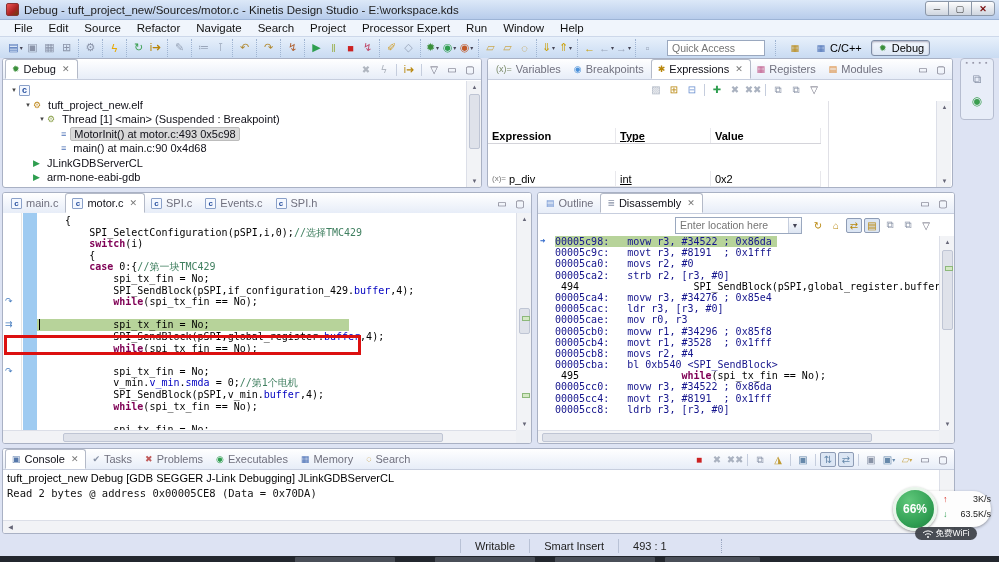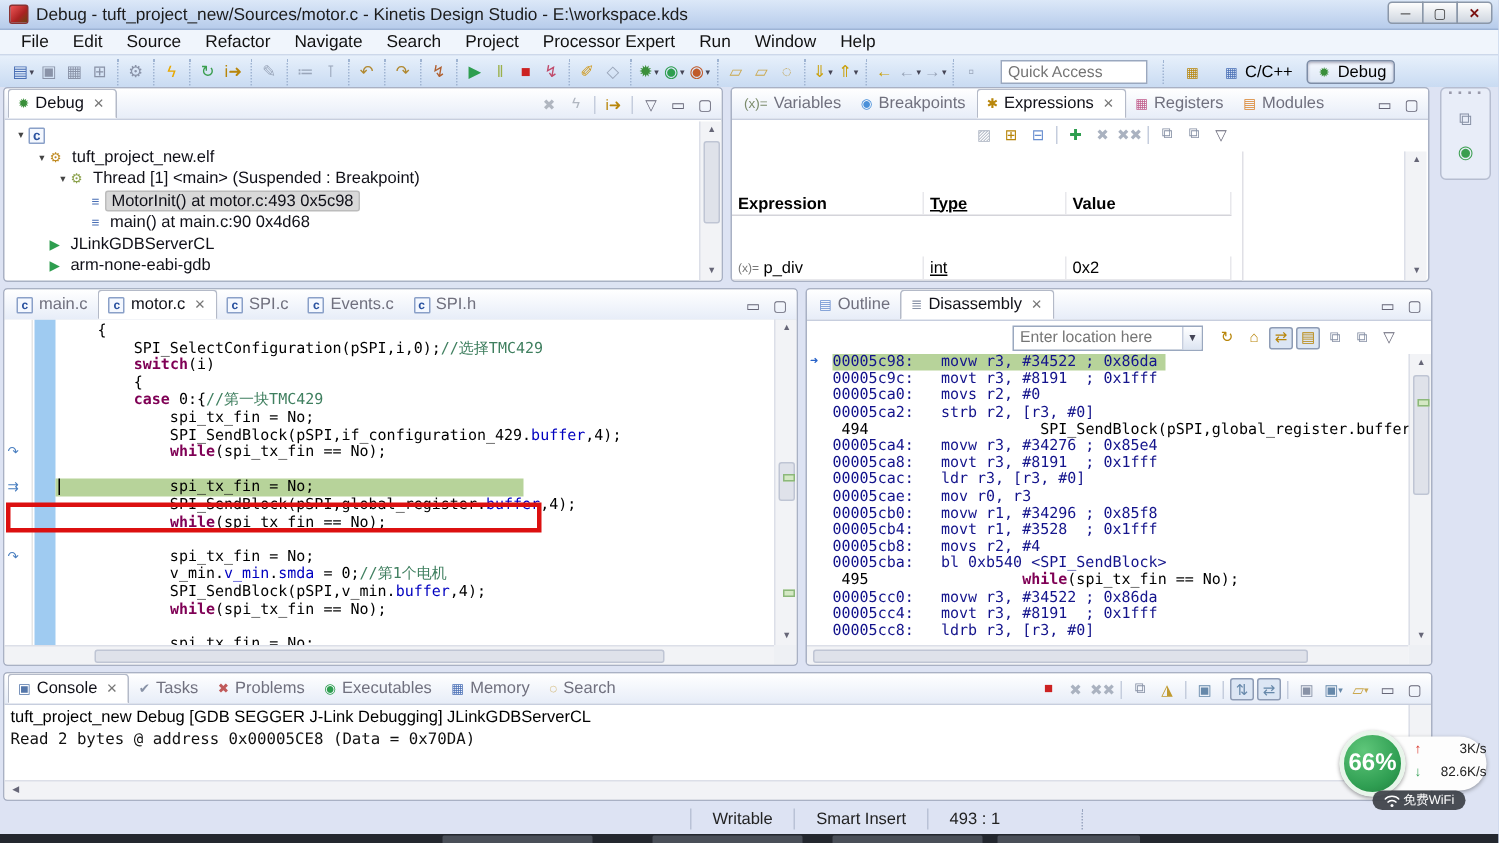--- a/index.html
+++ b/index.html
@@ -126,21 +126,21 @@
   
   #taskbar { position:absolute; left:0; top:556px; width:999px; height:6px; background:#23272e; }
   .tbseg { position:absolute; top:1px; height:5px; background:#4a4f58; border-radius:1px 1px 0 0; }
 
   
   #overlay { position:absolute; left:893px; top:487px; width:100px; height:52px; z-index:50; }
   #ov-pillbg { position:absolute; left:18px; top:4px; width:80px; height:36px; background:#fdfdfd; border-radius:18px; box-shadow:0 1px 3px rgba(0,0,0,.35); }
   #ov-circle { position:absolute; left:0; top:0; width:44px; height:44px; border-radius:50%;
     background:radial-gradient(circle at 35% 28%, #5fc77a, #2f9e52 65%, #1f7d3c); border:3px solid #e8f5ea;
     box-shadow:0 1px 3px rgba(0,0,0,.4); display:flex; align-items:center; justify-content:center; }
-  #ov-percent { color:#fff; font-size:16px; font-weight:bold; }
+  #ov-percent { color:#fff; font-size:12px; font-weight:bold; }
   .ov-rate { position:absolute; left:50px; width:48px; font-size:9px; color:#222; display:flex; justify-content:space-between; }
   .ov-up-arrow { color:#d93025; font-weight:bold; } .ov-down-arrow { color:#2f9e52; font-weight:bold; }
   #ov-wifi { position:absolute; left:22px; top:40px; width:62px; height:13px; background:rgba(60,64,70,.92); border-radius:7px;
     color:#fff; font-size:8.5px; display:flex; align-items:center; justify-content:center; gap:3px; }
 </style>
 </head>
 <body>
 
 <div id="titlebar">
   <div id="title-icon"></div>
@@ -514,21 +514,20 @@
           <span class="hicon" style="color: rgb(102, 102, 119);">▽</span>
         </span>
     </div>
     <div class="dwrap" id="disasm-lines">
         <div class="dl"><div class="hlbg"></div><div class="iparrow">➜</div><span class="d-a">00005c98:   </span><span class="d-i">movw r3, #34522 ; 0x86da</span></div>
         <div class="dl"><span class="d-a">00005c9c:   </span><span class="d-i">movt r3, #8191  ; 0x1fff</span></div>
         <div class="dl"><span class="d-a">00005ca0:   </span><span class="d-i">movs r2, #0</span></div>
         <div class="dl"><span class="d-a">00005ca2:   </span><span class="d-i">strb r2, [r3, #0]</span></div>
         <div class="dl"><span class="d-s"> 494   </span><span class="d-s">                SPI_SendBlock(pSPI,global_register.buffer,4);</span></div>
         <div class="dl"><span class="d-a">00005ca4:   </span><span class="d-i">movw r3, #34276 ; 0x85e4</span></div>
-        <div class="dl"><span class="d-a">00005ca8:   </span><span class="d-i">movt r3, #8191  ; 0x1fff</span></div>
         <div class="dl"><span class="d-a">00005cac:   </span><span class="d-i">ldr r3, [r3, #0]</span></div>
         <div class="dl"><span class="d-a">00005cae:   </span><span class="d-i">mov r0, r3</span></div>
         <div class="dl"><span class="d-a">00005cb0:   </span><span class="d-i">movw r1, #34296 ; 0x85f8</span></div>
         <div class="dl"><span class="d-a">00005cb4:   </span><span class="d-i">movt r1, #3528  ; 0x1fff</span></div>
         <div class="dl"><span class="d-a">00005cb8:   </span><span class="d-i">movs r2, #4</span></div>
         <div class="dl"><span class="d-a">00005cba:   </span><span class="d-i">bl 0xb540 &lt;SPI_SendBlock&gt;</span></div>
         <div class="dl"><span class="d-s"> 495   </span><span class="d-s">              </span><span class="c-k">while</span><span class="d-s">(spi_tx_fin == No);</span></div>
         <div class="dl"><span class="d-a">00005cc0:   </span><span class="d-i">movw r3, #34522 ; 0x86da</span></div>
         <div class="dl"><span class="d-a">00005cc4:   </span><span class="d-i">movt r3, #8191  ; 0x1fff</span></div>
         <div class="dl"><span class="d-a">00005cc8:   </span><span class="d-i">ldrb r3, [r3, #0]</span></div>
@@ -625,21 +624,21 @@
 </div>
 
 <div id="overlay">
   <div id="ov-pillbg"></div>
   <div class="ov-rate" style="top:7px;">
     <span class="ov-up-arrow">↑</span>
     <span>3K/s</span>
   </div>
   <div class="ov-rate" style="top:22px;">
     <span class="ov-down-arrow">↓</span>
-    <span>82.6K/s</span>
+    <span>63.5K/s</span>
   </div>
   <div id="ov-circle">
     <span id="ov-percent">66%</span>
   </div>
   <div id="ov-wifi">
     <svg width="10" height="8" viewBox="0 0 10 8">
       <path d="M0 3 A7 7 0 0 1 10 3" stroke="#fff" stroke-width="1" fill="none"></path>
       <path d="M2 5 A4.2 4.2 0 0 1 8 5" stroke="#fff" stroke-width="1" fill="none"></path>
       <circle cx="5" cy="7" r="1" fill="#fff"></circle>
     </svg>

